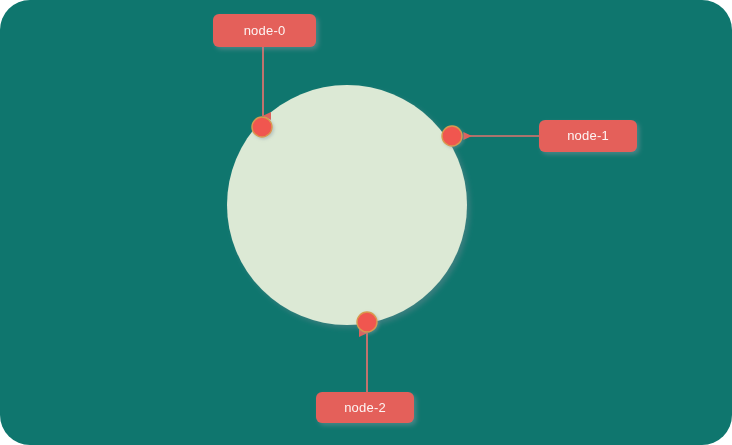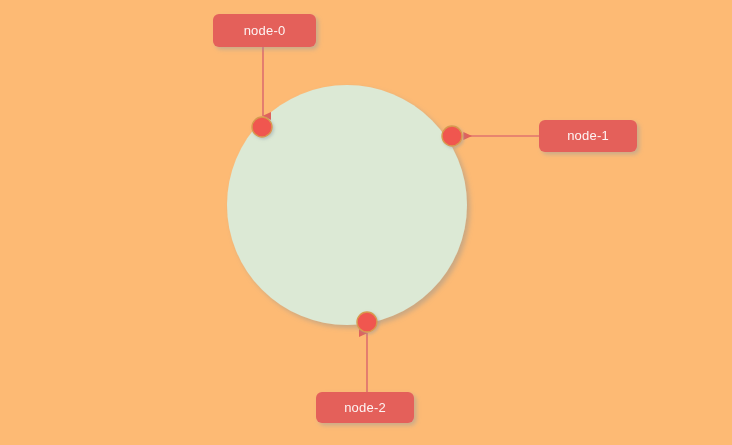--- a/index.html
+++ b/index.html
@@ -7,22 +7,23 @@
     padding: 0;
     background: #ffffff;
   }
   body {
     font-family: "Liberation Sans", sans-serif;
   }
   #canvas {
     position: relative;
     width: 732px;
     height: 445px;
-    background: #fdba74;
+    background: #0f766e;
     overflow: hidden;
+    border-radius: 30px;
   }
   #diagram-svg {
     position: absolute;
     left: 0;
     top: 0;
     width: 732px;
     height: 445px;
   }
   .label-text {
     font-family: "Liberation Sans", sans-serif;

